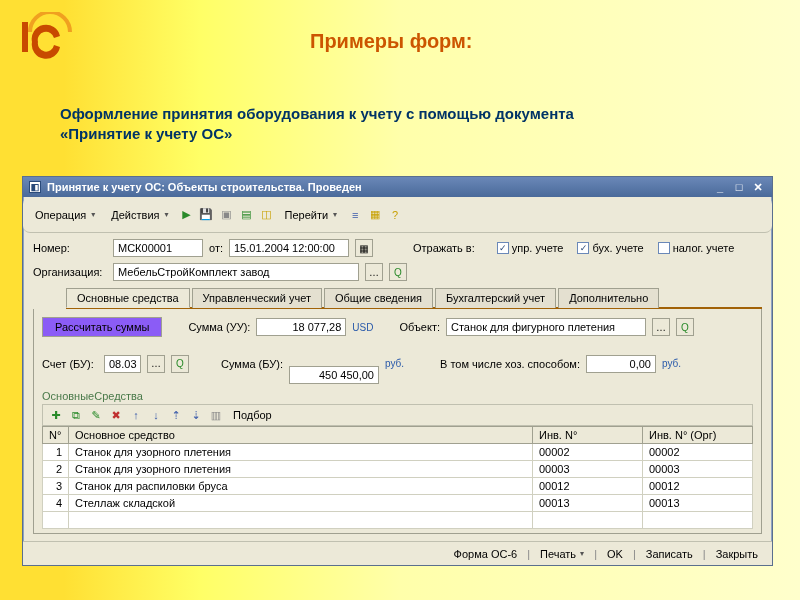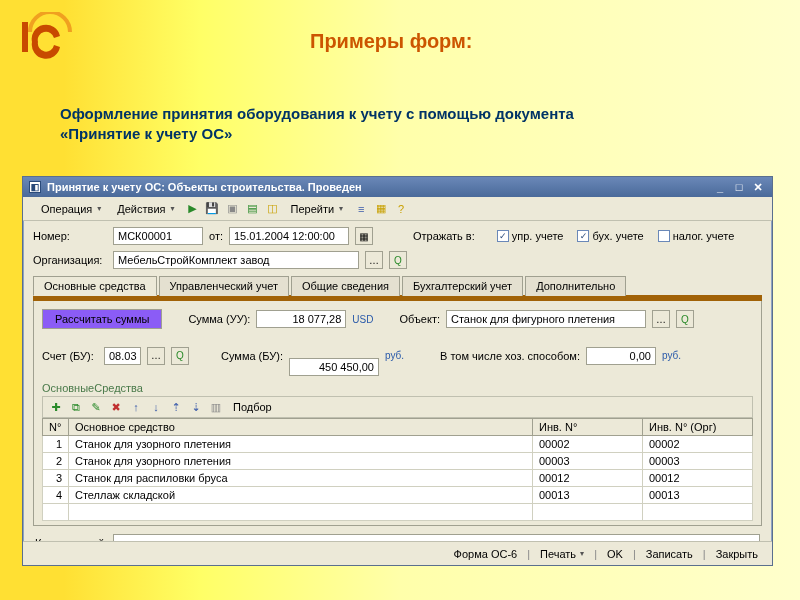--- a/index.html
+++ b/index.html
@@ -21,34 +21,34 @@
 }
 .titlebar {
   height: 20px; background: linear-gradient(#6a88b8,#4a6a9a);
   color: #fff; font-size: 11px; font-weight: bold;
   display: flex; align-items: center; padding: 0 6px;
 }
 .titlebar .ticon { width: 12px; height: 12px; background:#fff; border:1px solid #2a4a7a; margin-right:6px; display:inline-flex;align-items:center;justify-content:center;color:#2a4a7a;font-size:9px;}
 .titlebar .spacer { flex: 1; }
 .winbtn { width: 16px; height: 14px; margin-left: 3px; display:inline-flex;align-items:center;justify-content:center; color:#fff; font-size:11px; cursor:default;}
 .toolbar {
-  height: 24px; background: #ece9d8; border-bottom: 1px solid #c0c0b0;
-  display: flex; align-items: center; padding: 0 12px; gap: 4px;
+  height: 36px; background: #ece9d8; border-bottom: 1px solid #c0c0b0;
+  display: flex; align-items: center; padding: 0 6px; gap: 4px; border-radius: 7px;
 }
 .tb-item { padding: 2px 6px; display:inline-flex; align-items:center; gap:3px; }
 .tb-item.dd::after { content:"▾"; font-size:8px; margin-left:2px; color:#555;}
 .tb-icon { width:16px; height:16px; display:inline-flex;align-items:center;justify-content:center; font-size:11px;}
 .form-body { padding: 6px 10px; }
 .row { display: flex; align-items: center; margin-bottom: 6px; gap:6px;}
 .lbl { color:#000; }
 .inp { background:#fff; border:1px solid #a0a090; height:18px; padding:1px 4px; font-size:11px; display:inline-flex;align-items:center;}
 .btn-s { width:18px; height:18px; border:1px solid #a0a090; background:#ece9d8; display:inline-flex;align-items:center;justify-content:center; font-size:10px;}
 .checkbox { display:inline-flex; align-items:center; gap:3px; margin-right:8px;}
 .checkbox .cb { width:12px; height:12px; border:1px solid #6a88b8; background:#fff; display:inline-flex;align-items:center;justify-content:center;font-size:9px;color:#2a4a7a;}
-.tabs { display:flex; border-bottom:6px solid #a16207; margin-top:4px;}
+.tabs { display:flex; border-bottom:2px solid #a16207; margin-top:4px;margin-left:33px;}
 .tab { padding:3px 10px; border:1px solid #a0a090; border-bottom:none; background:#e4e0d0; margin-right:2px; position:relative; top:1px;}
 .tab.active { background:#ece9d8; border-bottom:1px solid #ece9d8;}
 .panel { border:1px solid #a0a090; border-top:none; padding:8px 8px 4px; }
 .btn { border:1px solid #a0a090; background:#8b5cf6; padding:2px 12px; height:20px; display:inline-flex;align-items:center;}
 .unit { color:#2a5aaa; font-size:10px;}
 .subhdr { color:#4a7a4a; margin:4px 0 2px; font-size:11px;}
 .grid-toolbar { height:22px; background:#ece9d8; border:1px solid #c0c0b0; display:flex;align-items:center; gap:2px; padding:0 4px;}
 .gt-btn { width:18px;height:18px; display:inline-flex;align-items:center;justify-content:center;font-size:11px;}
 table.grid { width:100%; border-collapse:collapse; background:#fff; border:1px solid #a0a090;}
 table.grid th { background:#ece9d8; border:1px solid #a0a090; font-weight:normal; text-align:left; padding:2px 6px; font-size:11px;}

